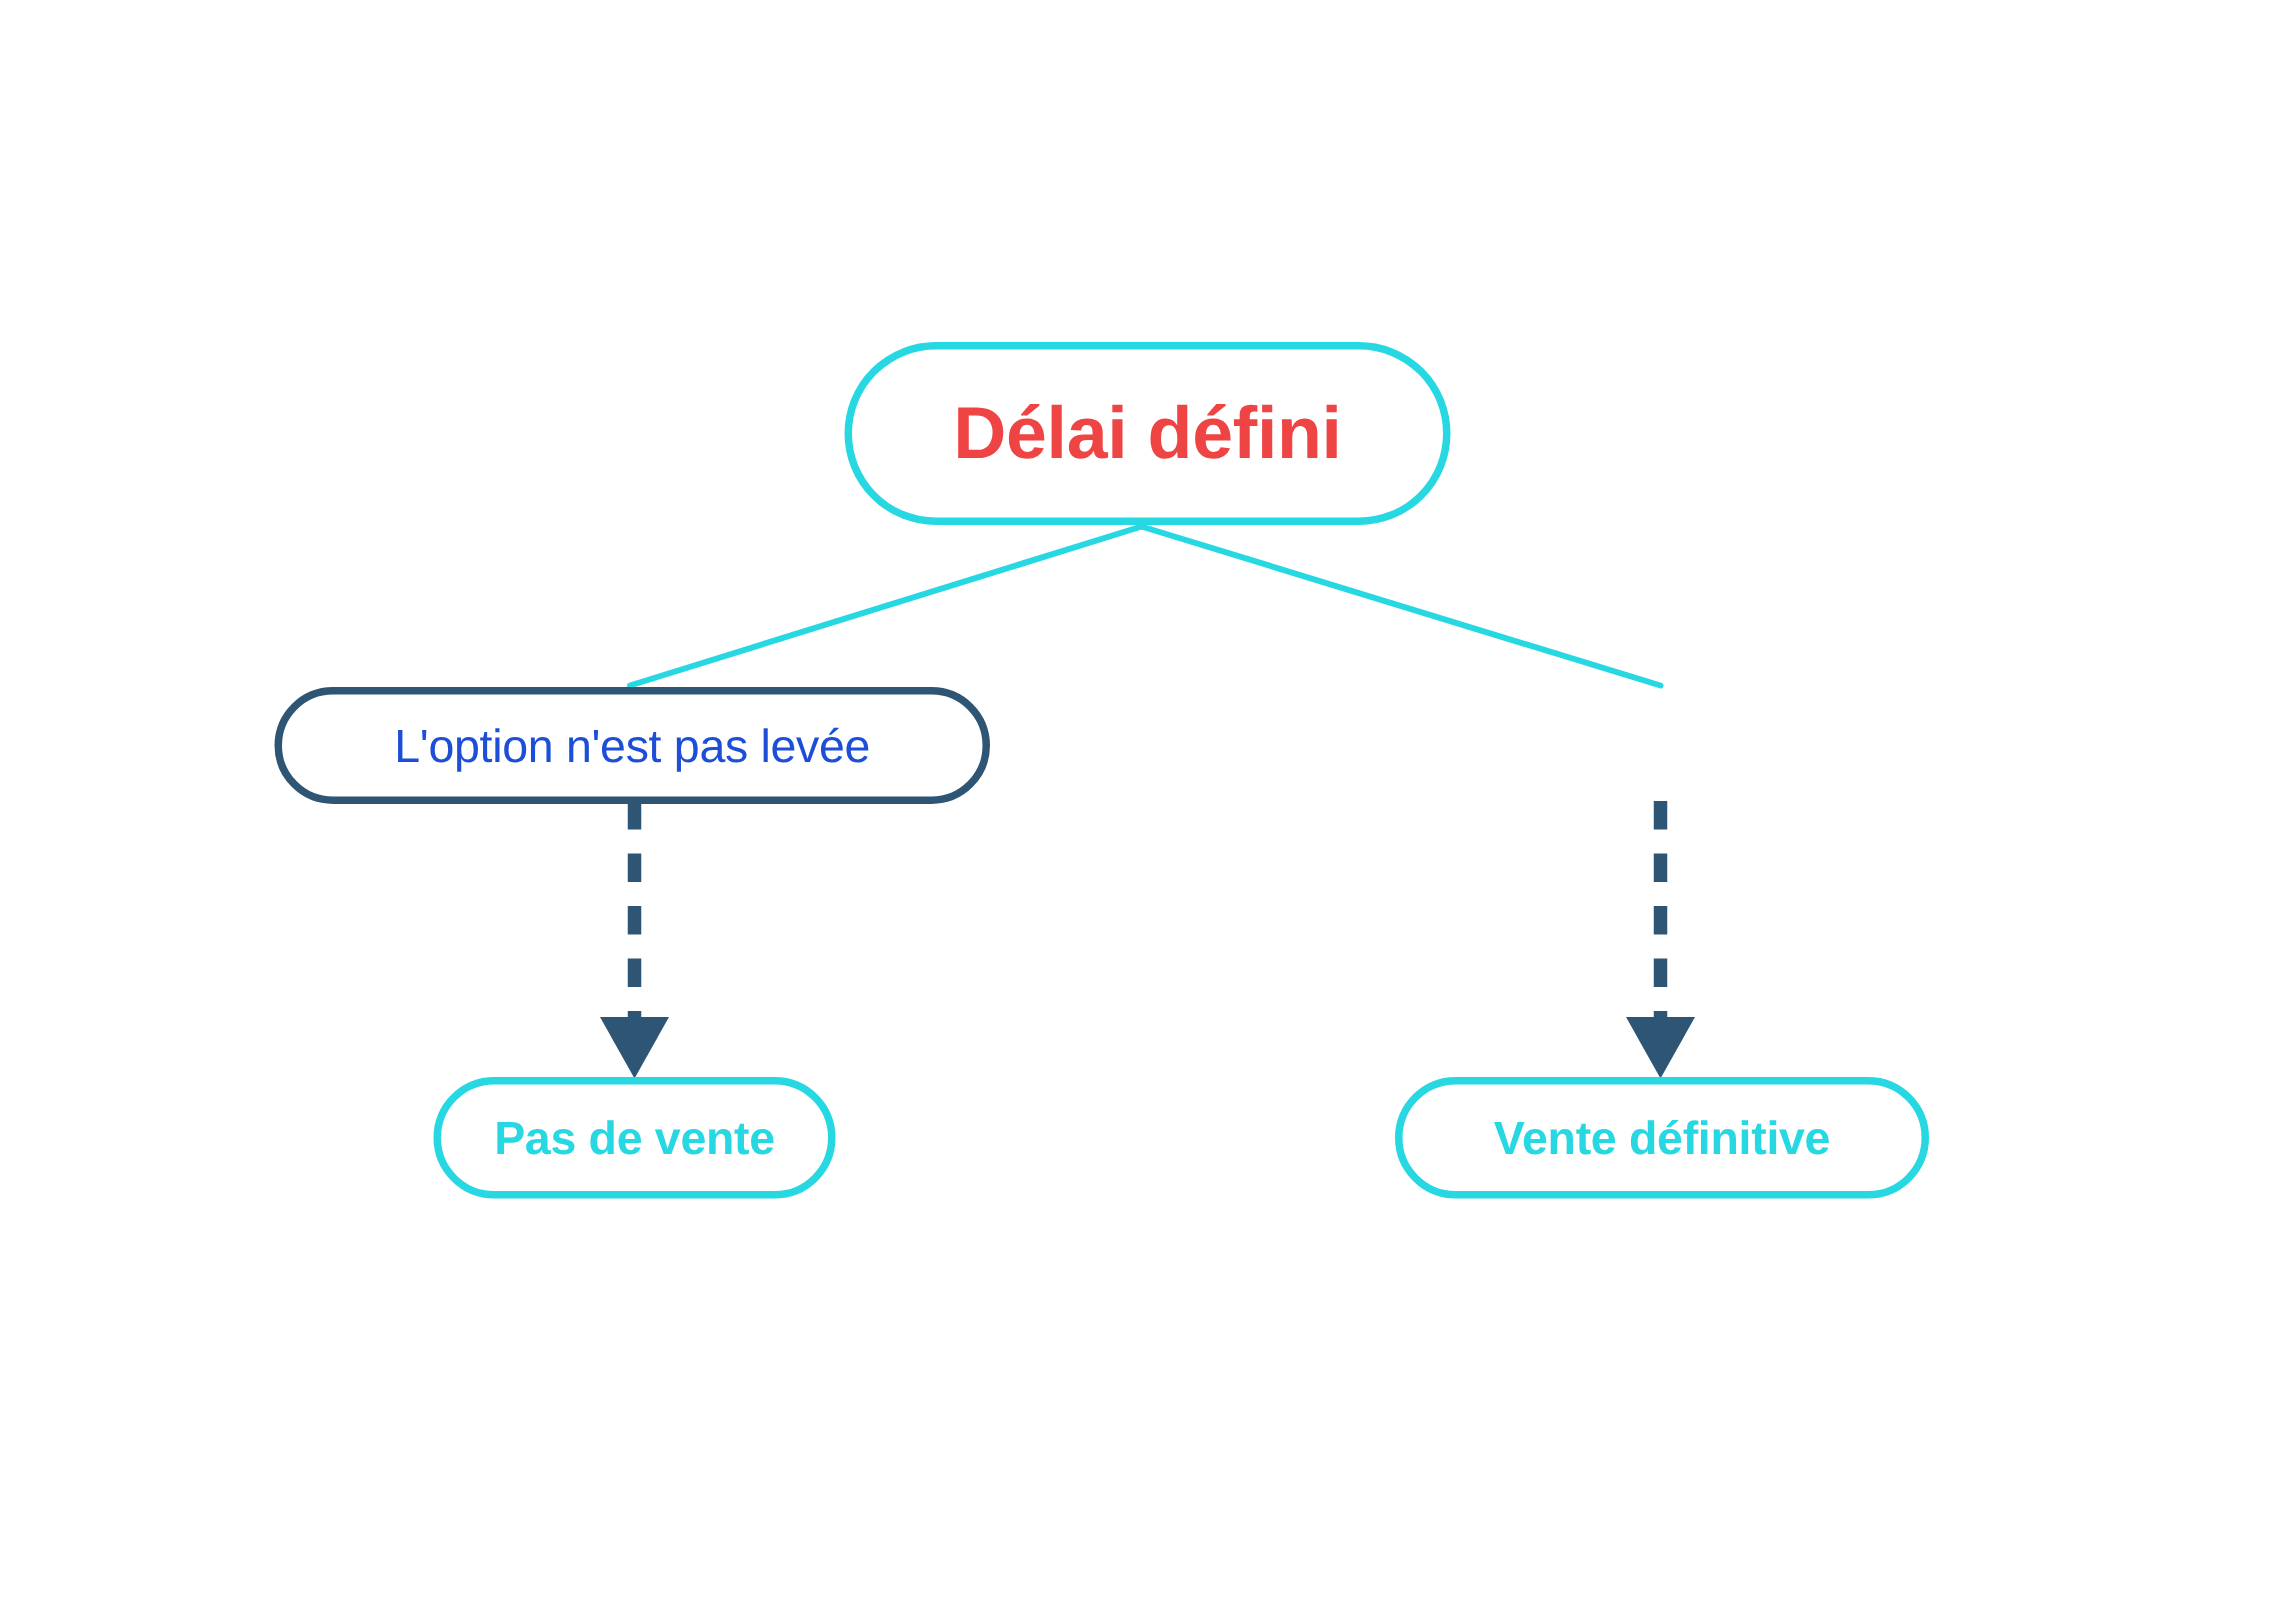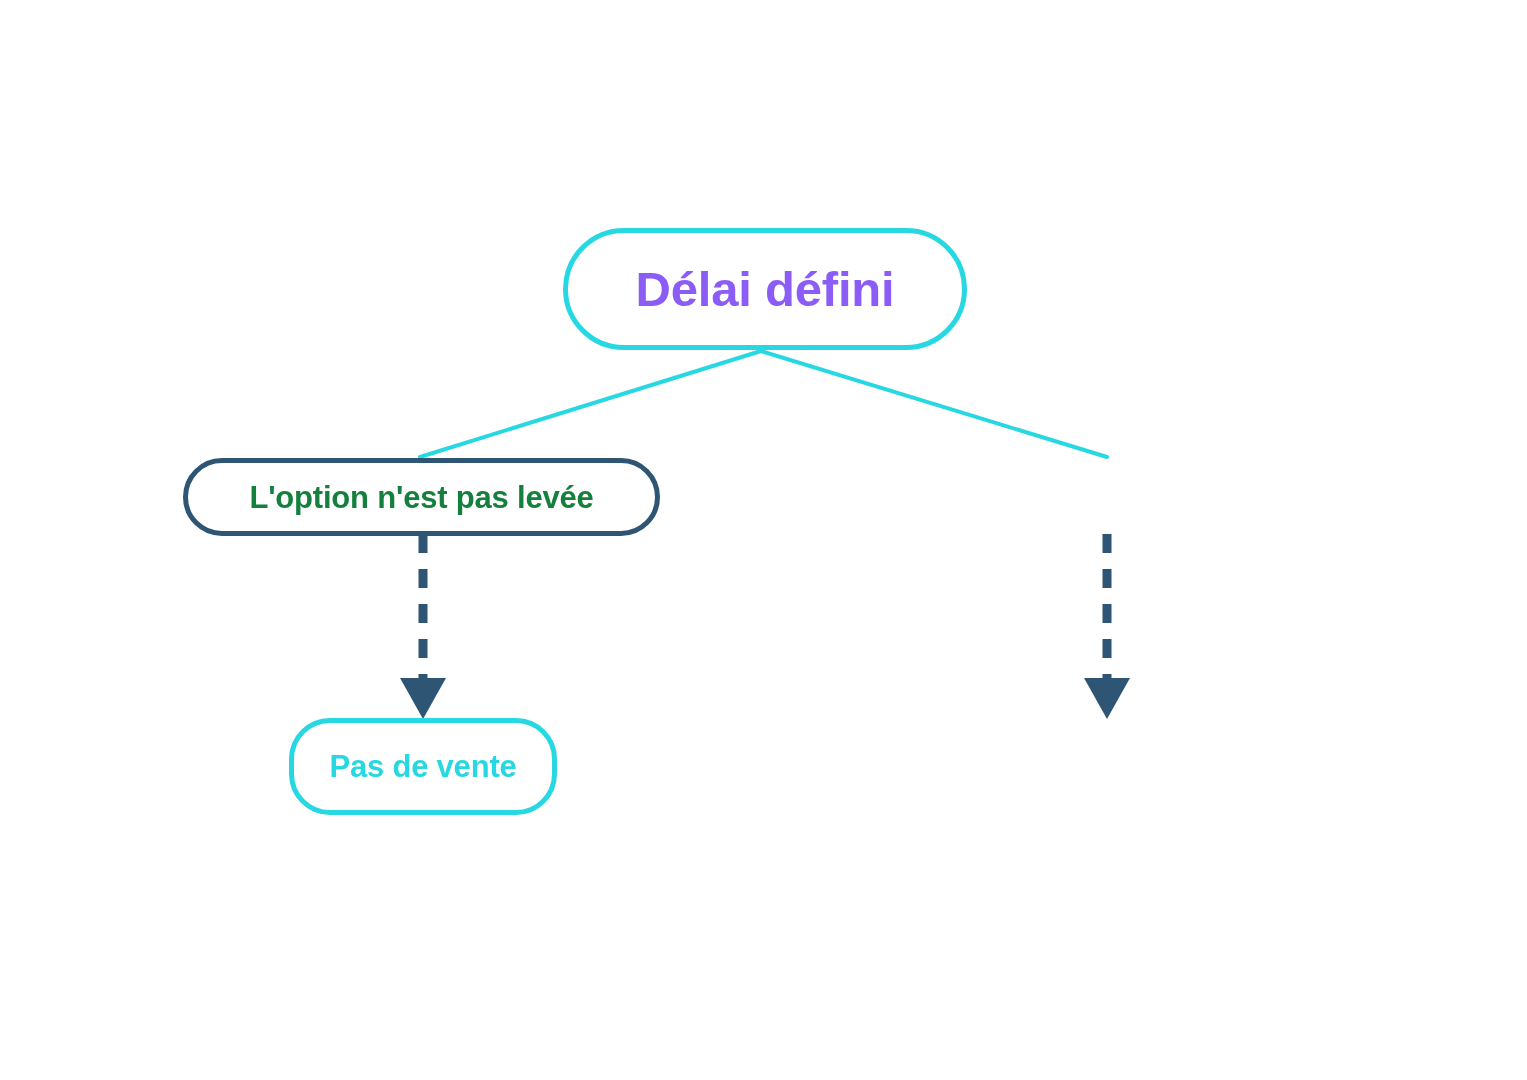--- a/index.html
+++ b/index.html
@@ -46,47 +46,47 @@
   #node-root {
     left: 563px;
     top: 228px;
     width: 404px;
     height: 122px;
     border: 5px solid #27d8e2;
     border-radius: 61px;
     z-index: 3;
   }
   #node-root .label {
-    color: #8b5cf6;
+    color: #ef4444;
     font-size: 49px;
     font-weight: 700;
   }
 
   
   .node-branch {
     border: 5px solid #2f5574;
     border-radius: 40px;
     height: 78px;
     top: 458px;
     z-index: 3;
   }
   .node-branch .label {
-    color: #15803d;
+    color: #1d4ed8;
     font-size: 31px;
-    font-weight: 700;
+    font-weight: 400;
     text-align: right;
   }
   #node-branch-left  { left: 183px; width: 477px; }
   #node-branch-right { left: 907px; width: 381px; }
 
   
   .node-leaf {
     border: 5px solid #27d8e2;
     border-radius: 41px;
-    height: 97px;
+    height: 81px;
     top: 718px;
     z-index: 3;
   }
   .node-leaf .label {
     color: #27d8e2;
     font-size: 31px;
     font-weight: 700;
   }
   #node-leaf-left  { left: 289px; width: 268px; }
   #node-leaf-right { left: 930px; width: 356px; }
@@ -114,14 +114,17 @@
 
   <div class="node node-branch" id="node-branch-left">
     <span class="label">L'option n'est pas levée</span>
   </div>
 
 
   <div class="node node-leaf" id="node-leaf-left">
     <span class="label">Pas de vente</span>
   </div>
 
+  <div class="node node-leaf" id="node-leaf-right">
+    <span class="label">Vente définitive</span>
+  </div>
 
 </div>
 
 </body></html>

